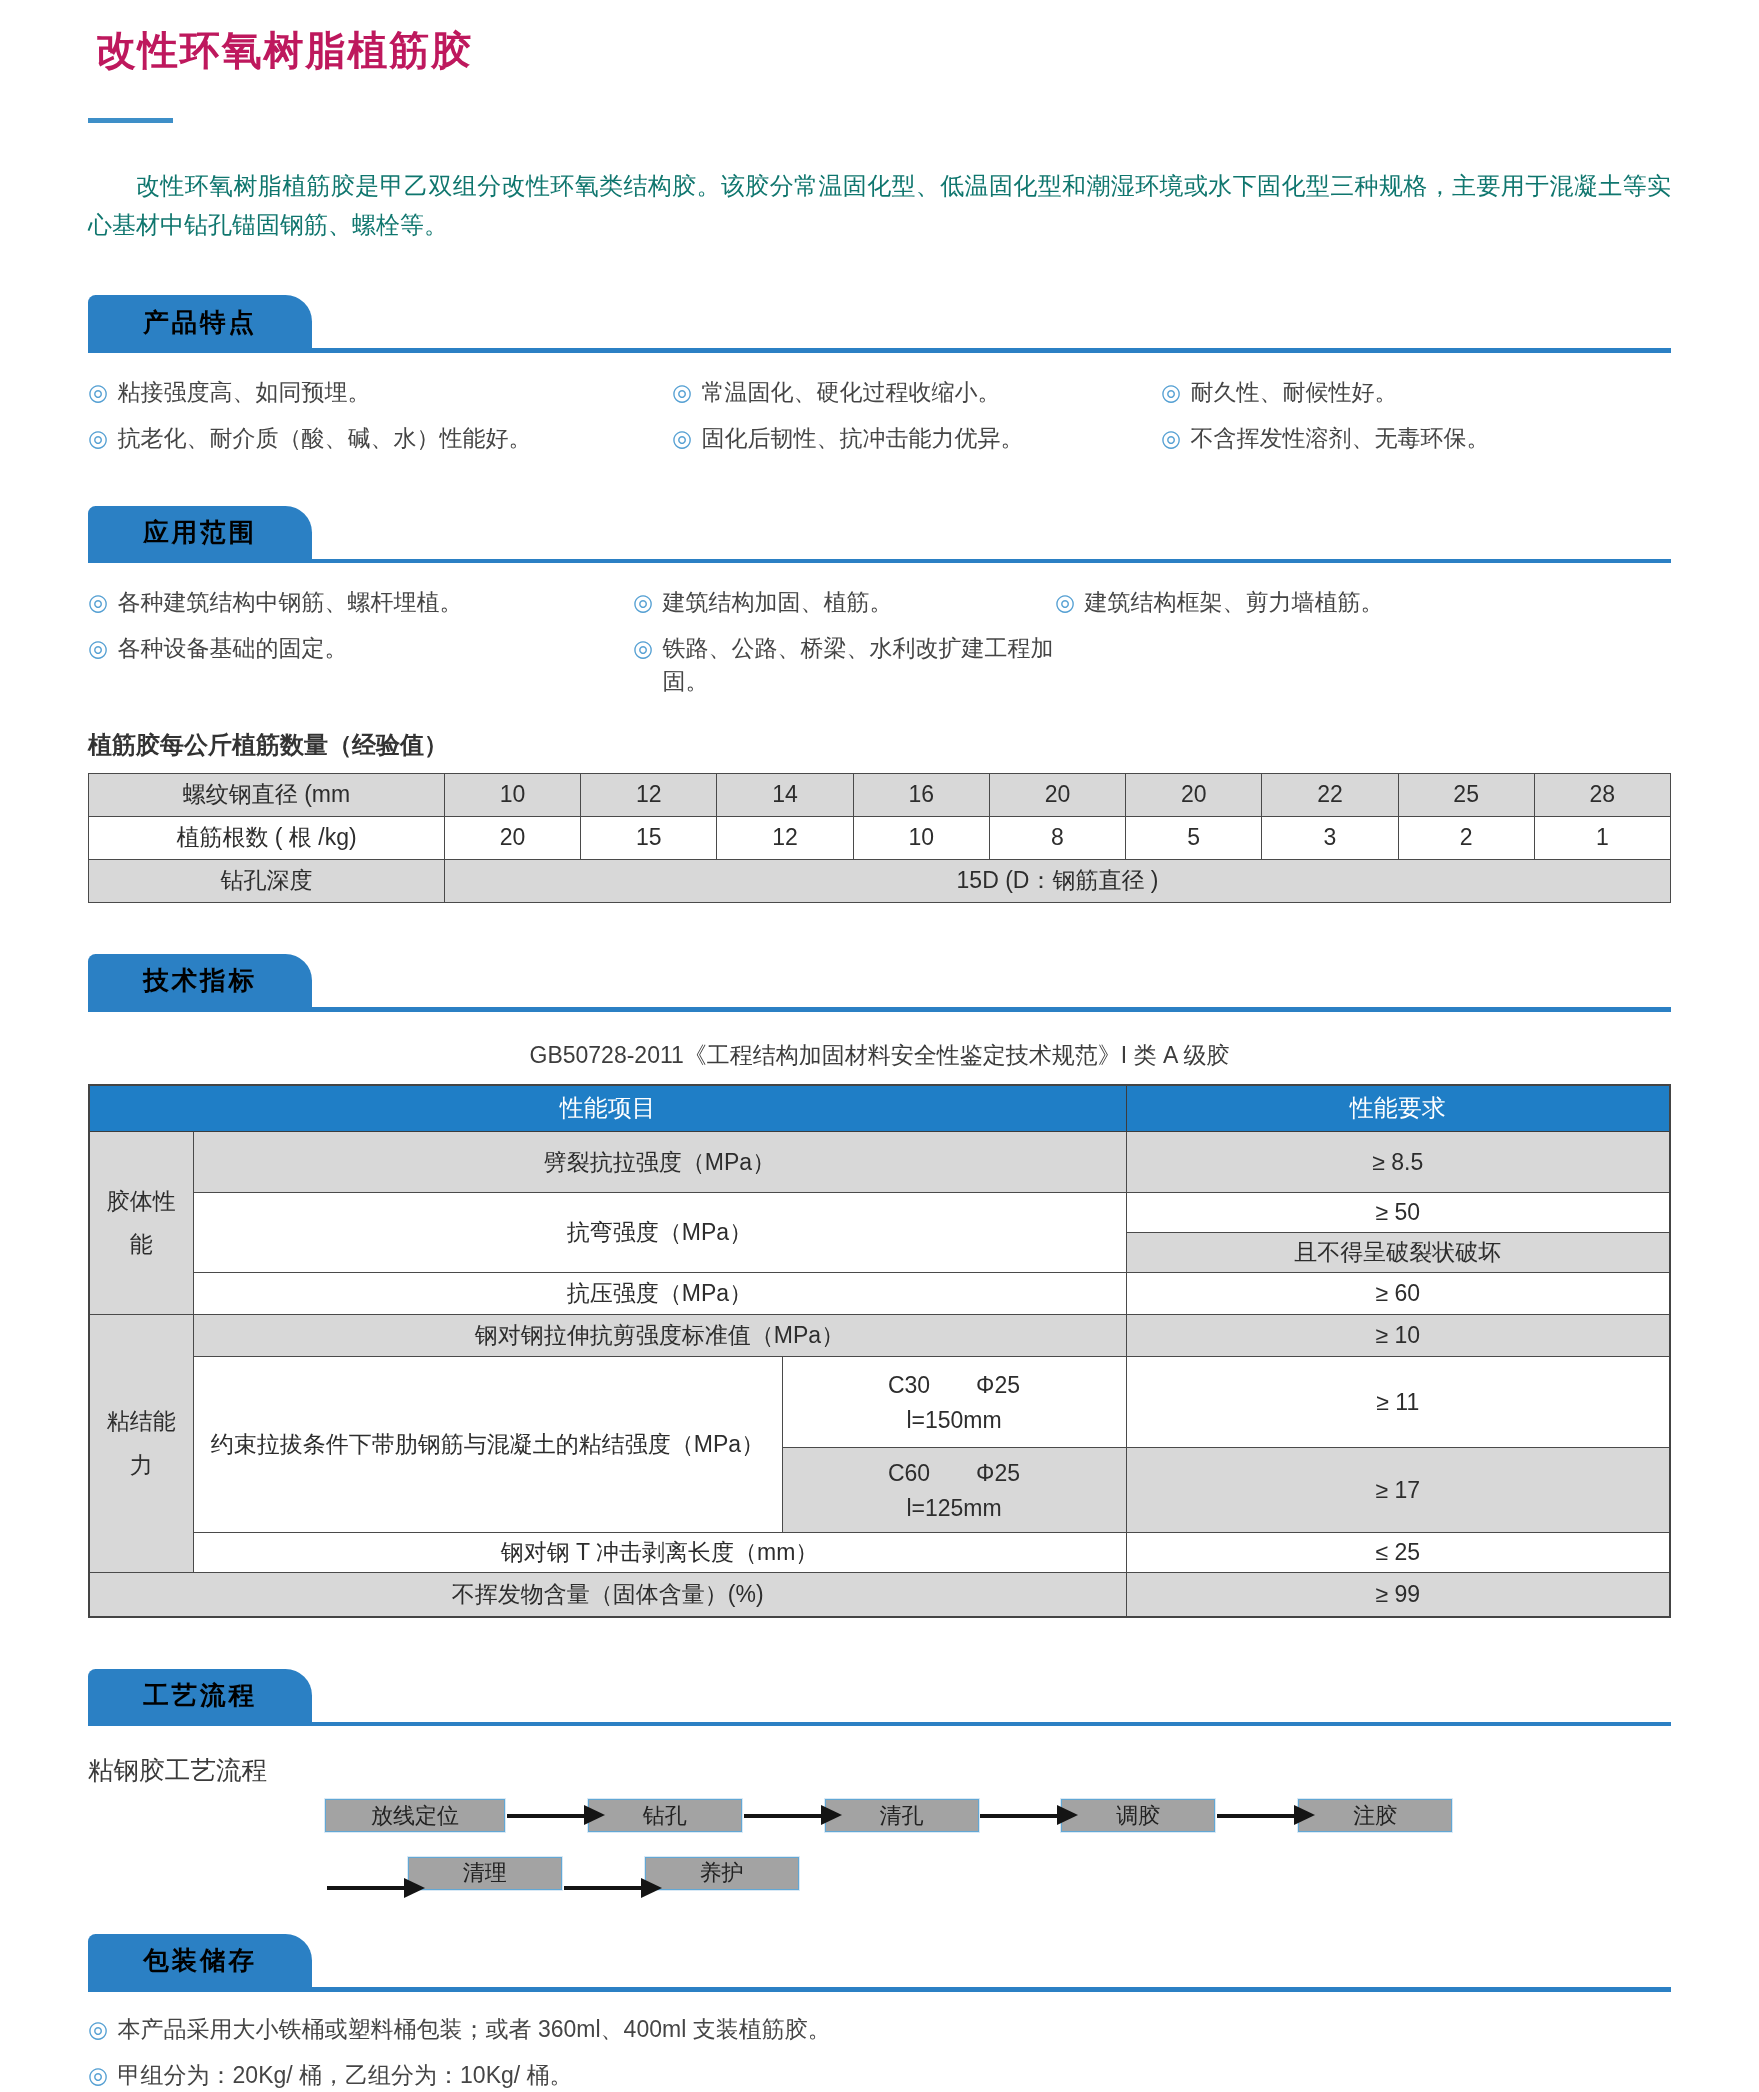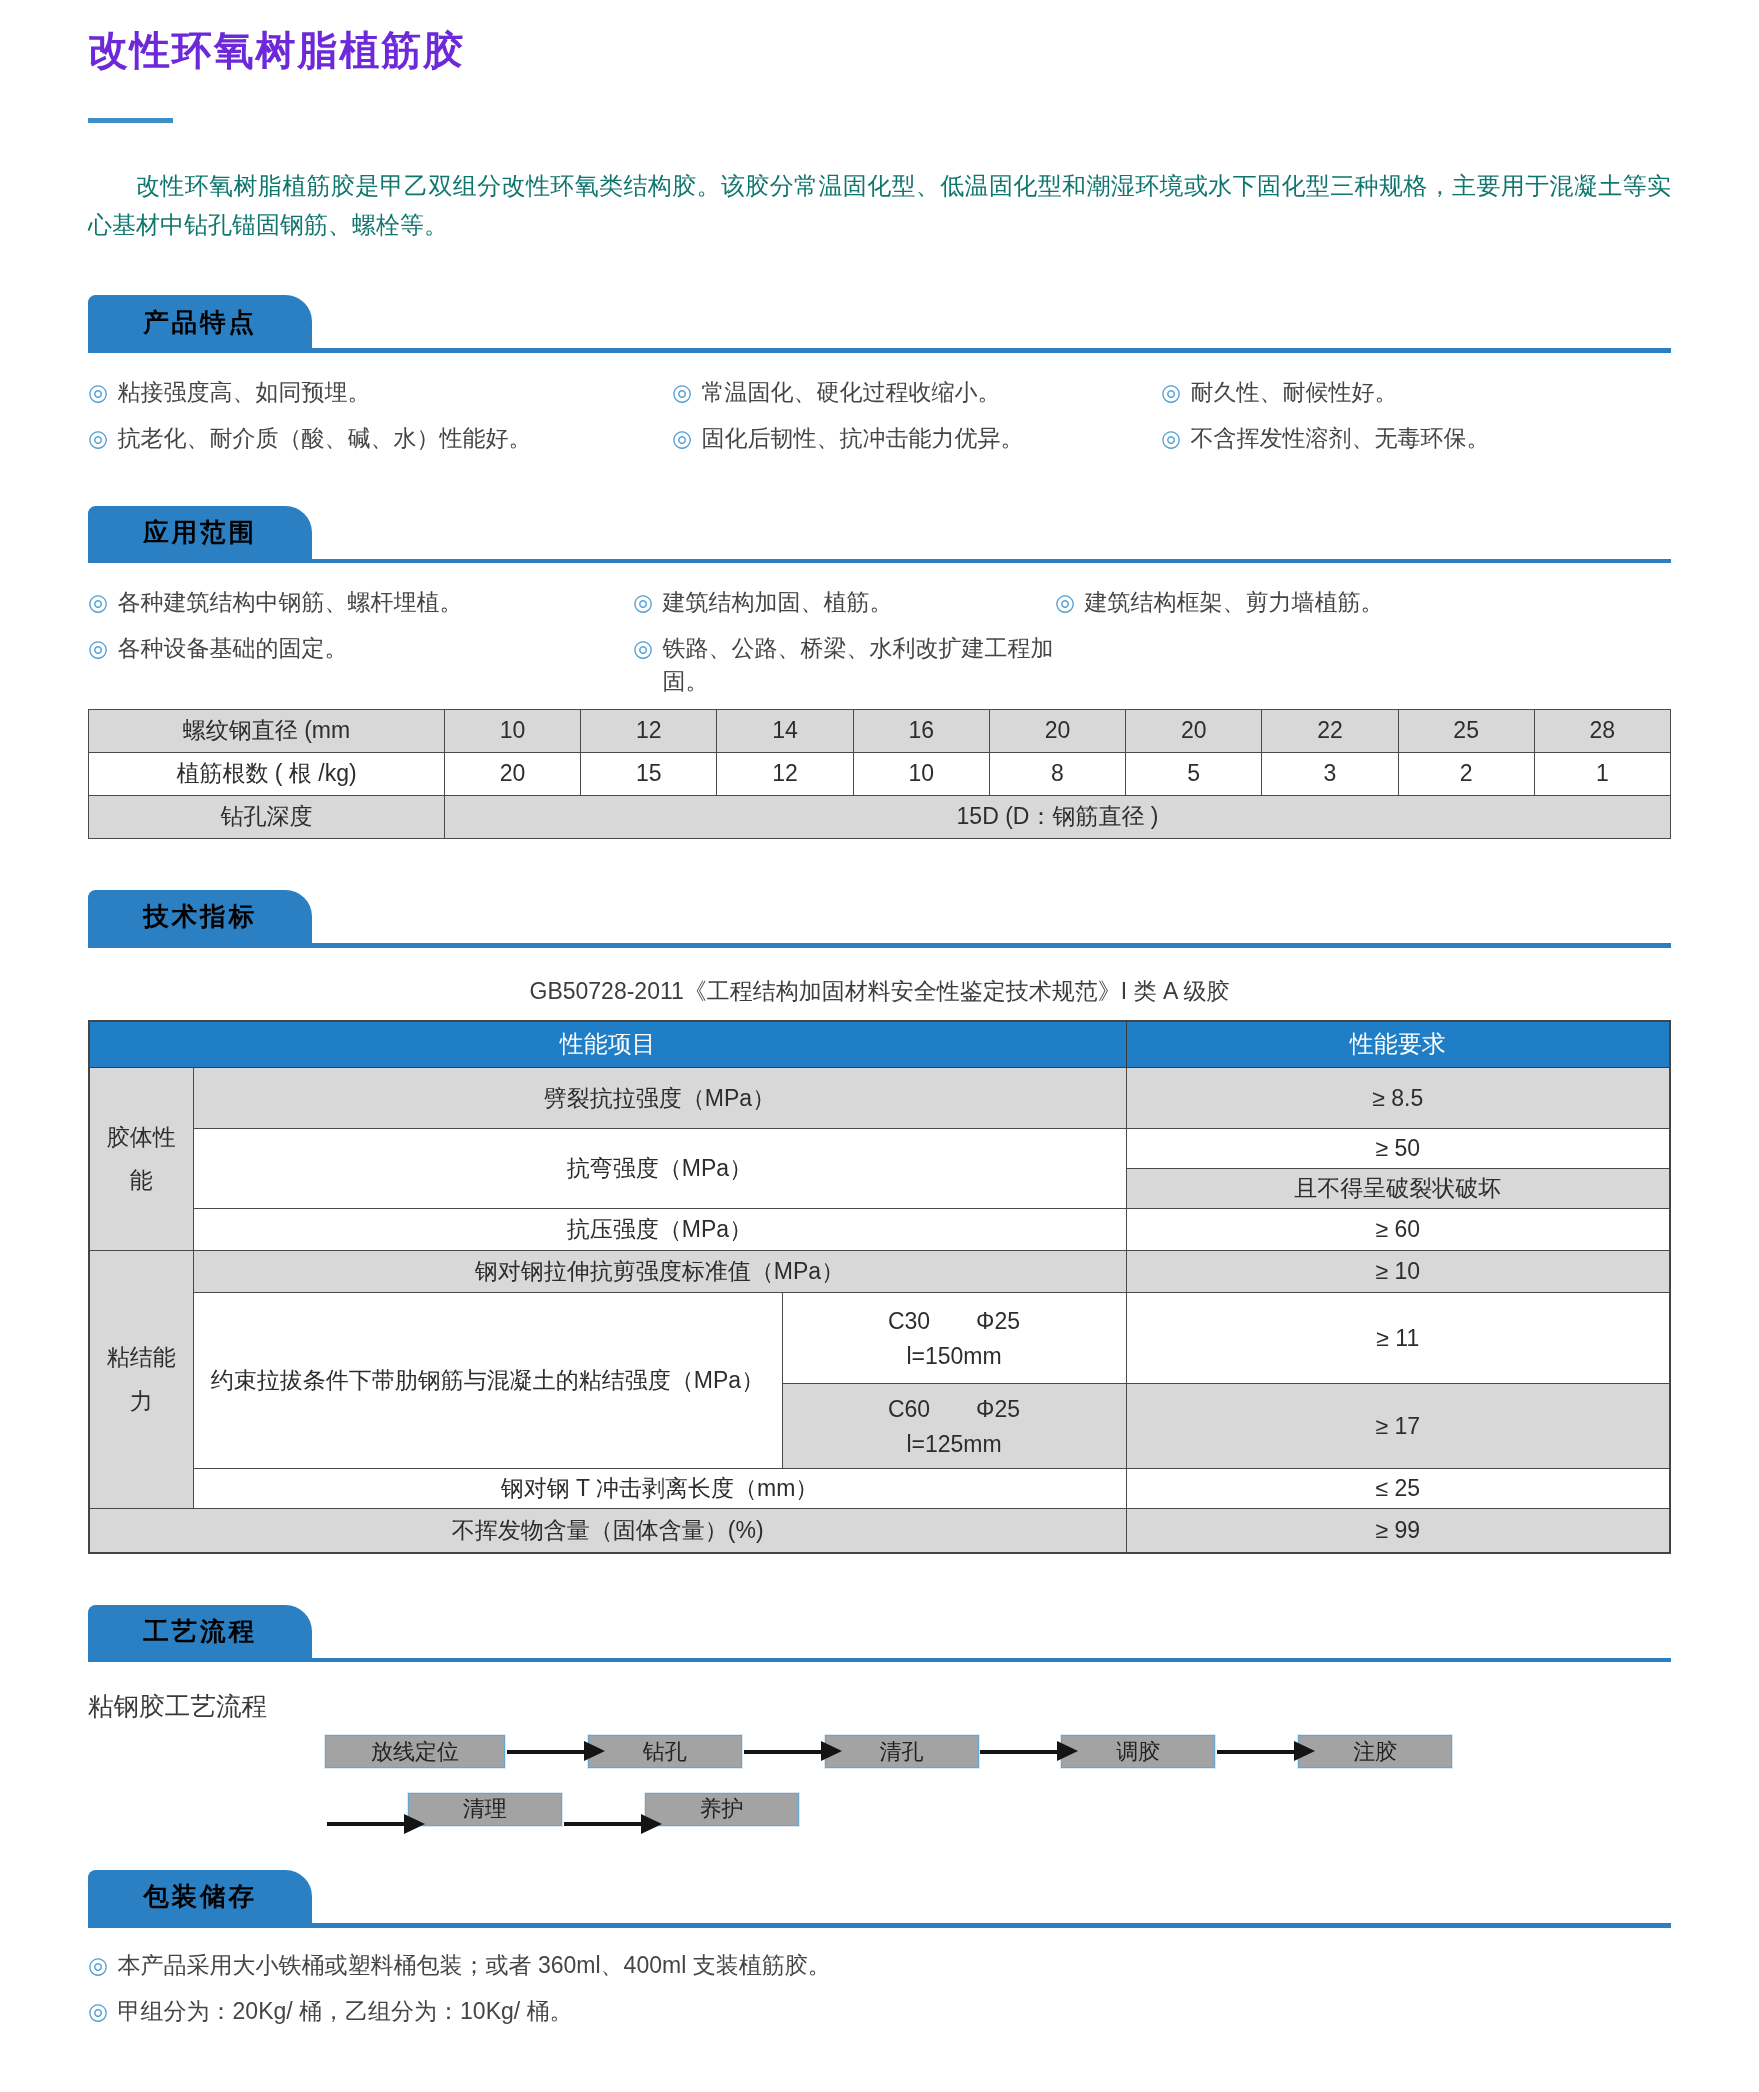--- a/index.html
+++ b/index.html
@@ -4,21 +4,21 @@
 <style>
   * { margin:0; padding:0; box-sizing:border-box; }
   html,body { background:#ffffff; }
   body {
     width:1759px; min-height:2092px; position:relative; overflow:hidden;
     font-family:"Liberation Sans", sans-serif; color:#3d3d3d;
   }
   .page { padding:23px 88px 38px 88px; position:relative; z-index:2; }
 
   
-  .doc-title { font-size:40px; font-weight:bold; color:#6d28d9; letter-spacing:1.9px; }
+  .doc-title { font-size:40px; font-weight:bold; color:#be185d; letter-spacing:1.9px;margin-left:8px; }
   .title-underline { width:85px; height:4.7px; background:#3e8fc8; margin-top:40px; }
 
   
   .intro { margin-top:44px; font-size:24px; line-height:1.62; color:#0f766e; text-indent:2em; text-align:justify; }
 
   
   .section-head { margin-top:51px; }
   .badge {
     display:block; width:224px; padding:9.5px 0 8.5px 0; text-align:center;
     background:#2b80c4; color:#000000; font-size:25.6px; font-weight:bold;
@@ -130,20 +130,21 @@
     <div class="bullet">
         <span class="mark">◎</span>
         <span>各种设备基础的固定。</span>
       </div>
     <div class="bullet">
         <span class="mark">◎</span>
         <span>铁路、公路、桥梁、水利改扩建工程加固。</span>
       </div>
   </div>
 
+  <div class="table-caption">植筋胶每公斤植筋数量（经验值）</div>
   <table class="rebar-table">
     <colgroup>
       <col style="width:356px">
         <col>
         <col>
         <col>
         <col>
         <col>
         <col>
         <col>

